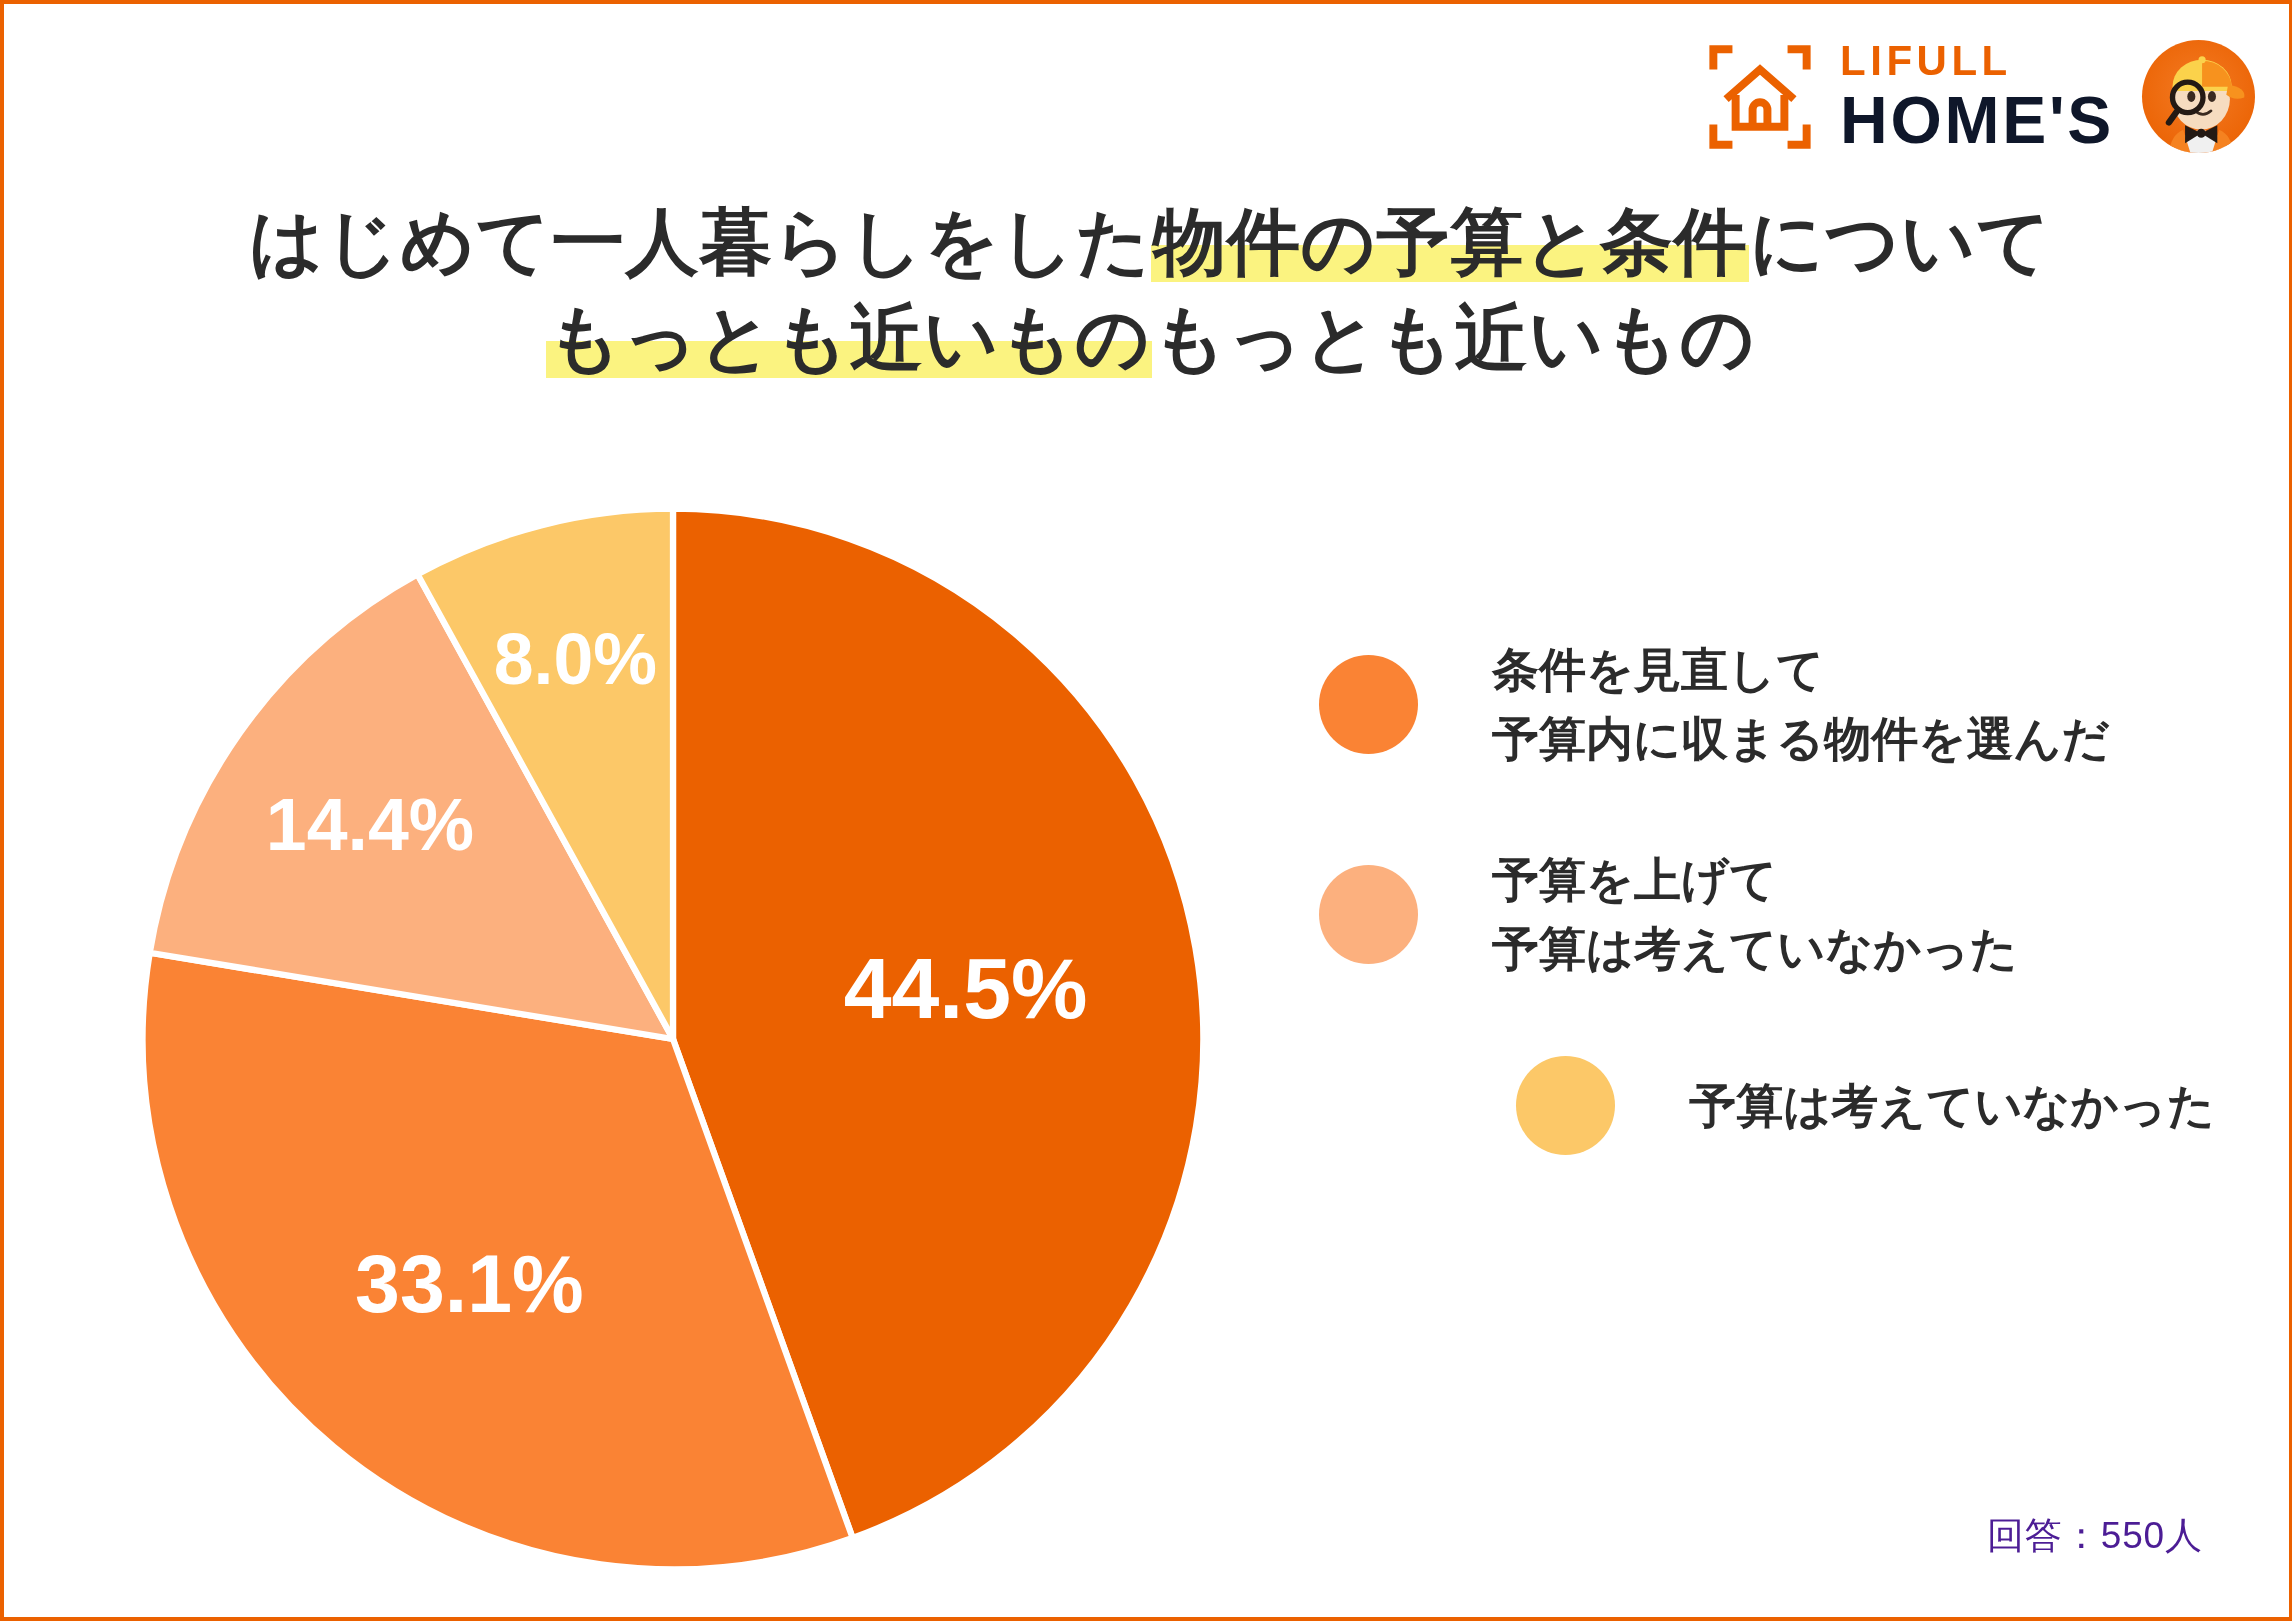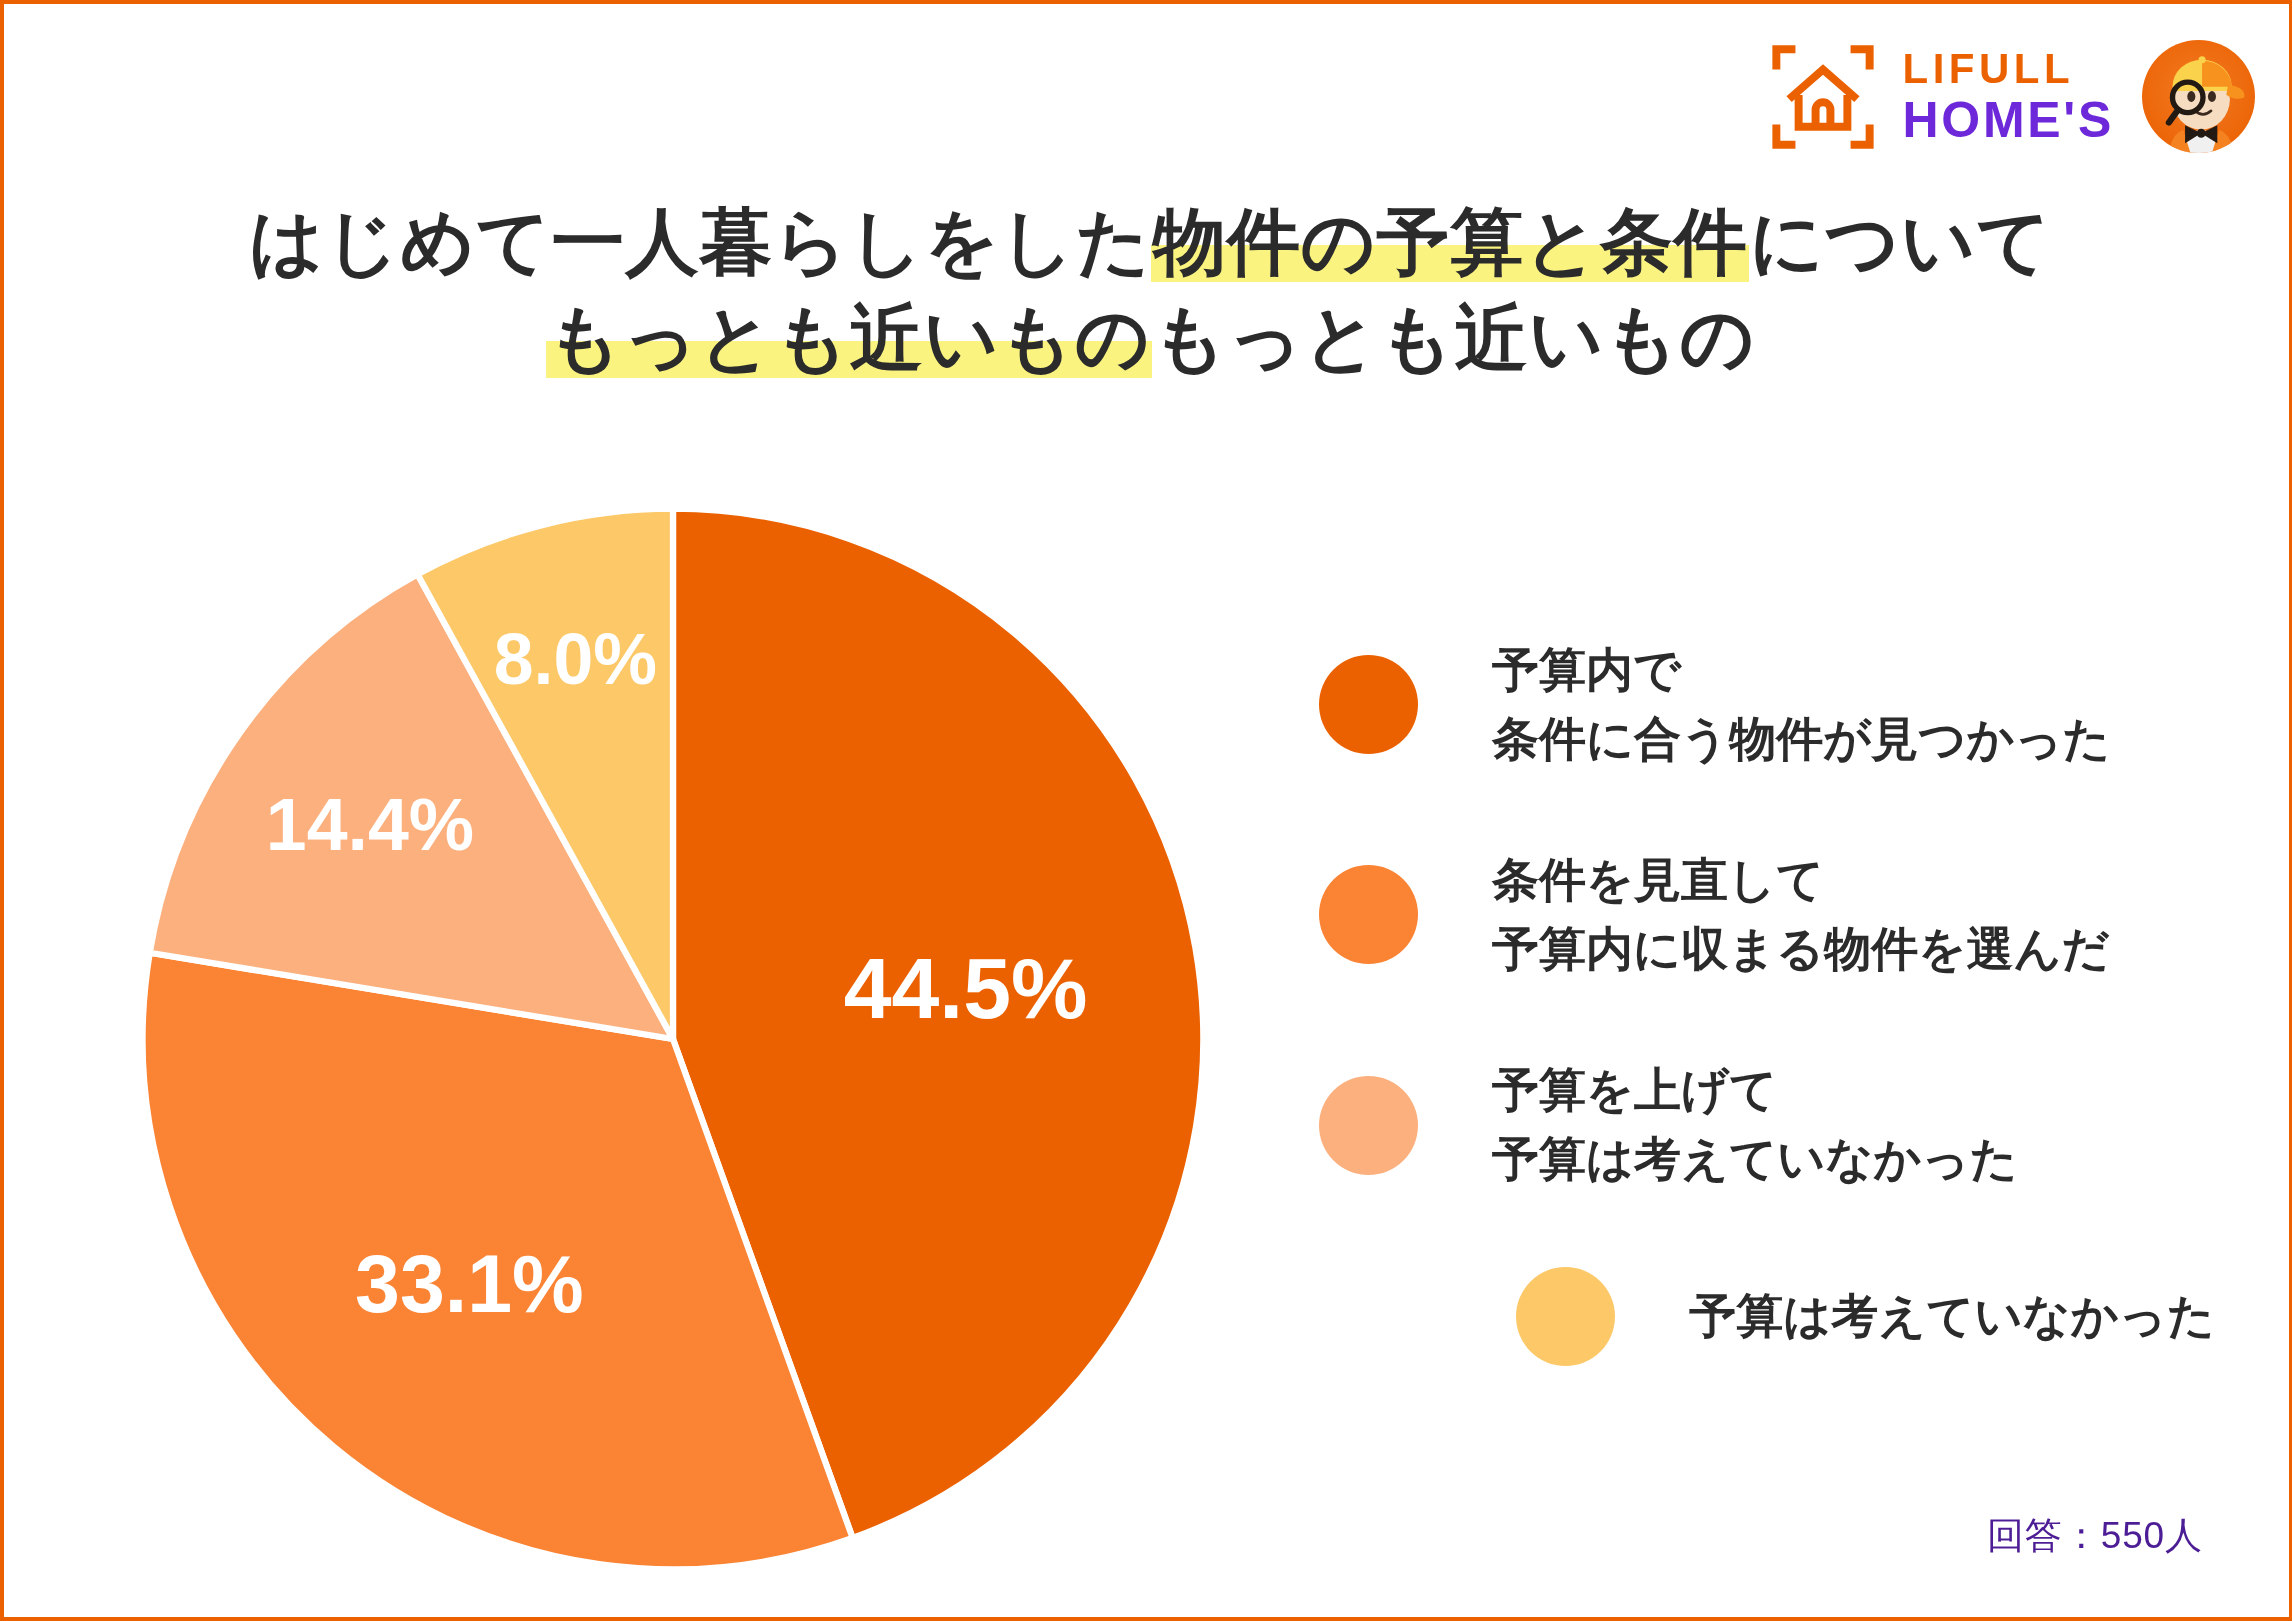--- a/index.html
+++ b/index.html
@@ -49,24 +49,24 @@
     justify-content: center;
     line-height: 1;
   }
   .wordmark .line1 {
     font-size: 42px;
     font-weight: bold;
     letter-spacing: 4.5px;
     color: #EB6100;
   }
   .wordmark .line2 {
-    font-size: 50px;
+    font-size: 66px;
     font-weight: bold;
     letter-spacing: 2.7px;
-    color: #6d28d9;
+    color: #0f172a;
     margin-top: 5.4px;
   }
   .mascot {
     width: 113px;
     height: 113px;
     border-radius: 50%;
     background: radial-gradient(circle at 50% 45%, #F47B24 0%, #EC6608 70%, #E05F04 100%);
     position: relative;
     overflow: hidden;
     flex: 0 0 auto;
@@ -221,27 +221,20 @@
           <text x="921.5834438068307" y="538.0020646753701" class="slice-label" font-size="96" fill="#FFFFFF" text-anchor="middle" dominant-baseline="central">44.5%</text>
           <text x="367.72830667654137" y="867.9736569962159" class="slice-label" font-size="90" fill="#FFFFFF" text-anchor="middle" dominant-baseline="central">33.1%</text>
           <text x="256.70901450279905" y="355.65387170181225" class="slice-label" font-size="82" fill="#FFFFFF" text-anchor="middle" dominant-baseline="central">14.4%</text>
           <text x="486.0539342308206" y="170.68308877276928" class="slice-label" font-size="80" fill="#FFFFFF" text-anchor="middle" dominant-baseline="central">8.0%</text>
         </g>
     </svg>
   </div>
 
   <div id="legend">
 
-    <div class="legend-item">
-      <span class="legend-dot" style="background:#EB6100"></span>
-      <span class="legend-text">
-        <span>予算内で</span><br>
-        <span>条件に合う物件が見つかった</span>
-      </span>
-    </div>
 
     <div class="legend-item">
       <span class="legend-dot" style="background:#FA8334"></span>
       <span class="legend-text">
         <span>条件を見直して</span><br>
         <span>予算内に収まる物件を選んだ</span>
       </span>
     </div>
 
     <div class="legend-item">

